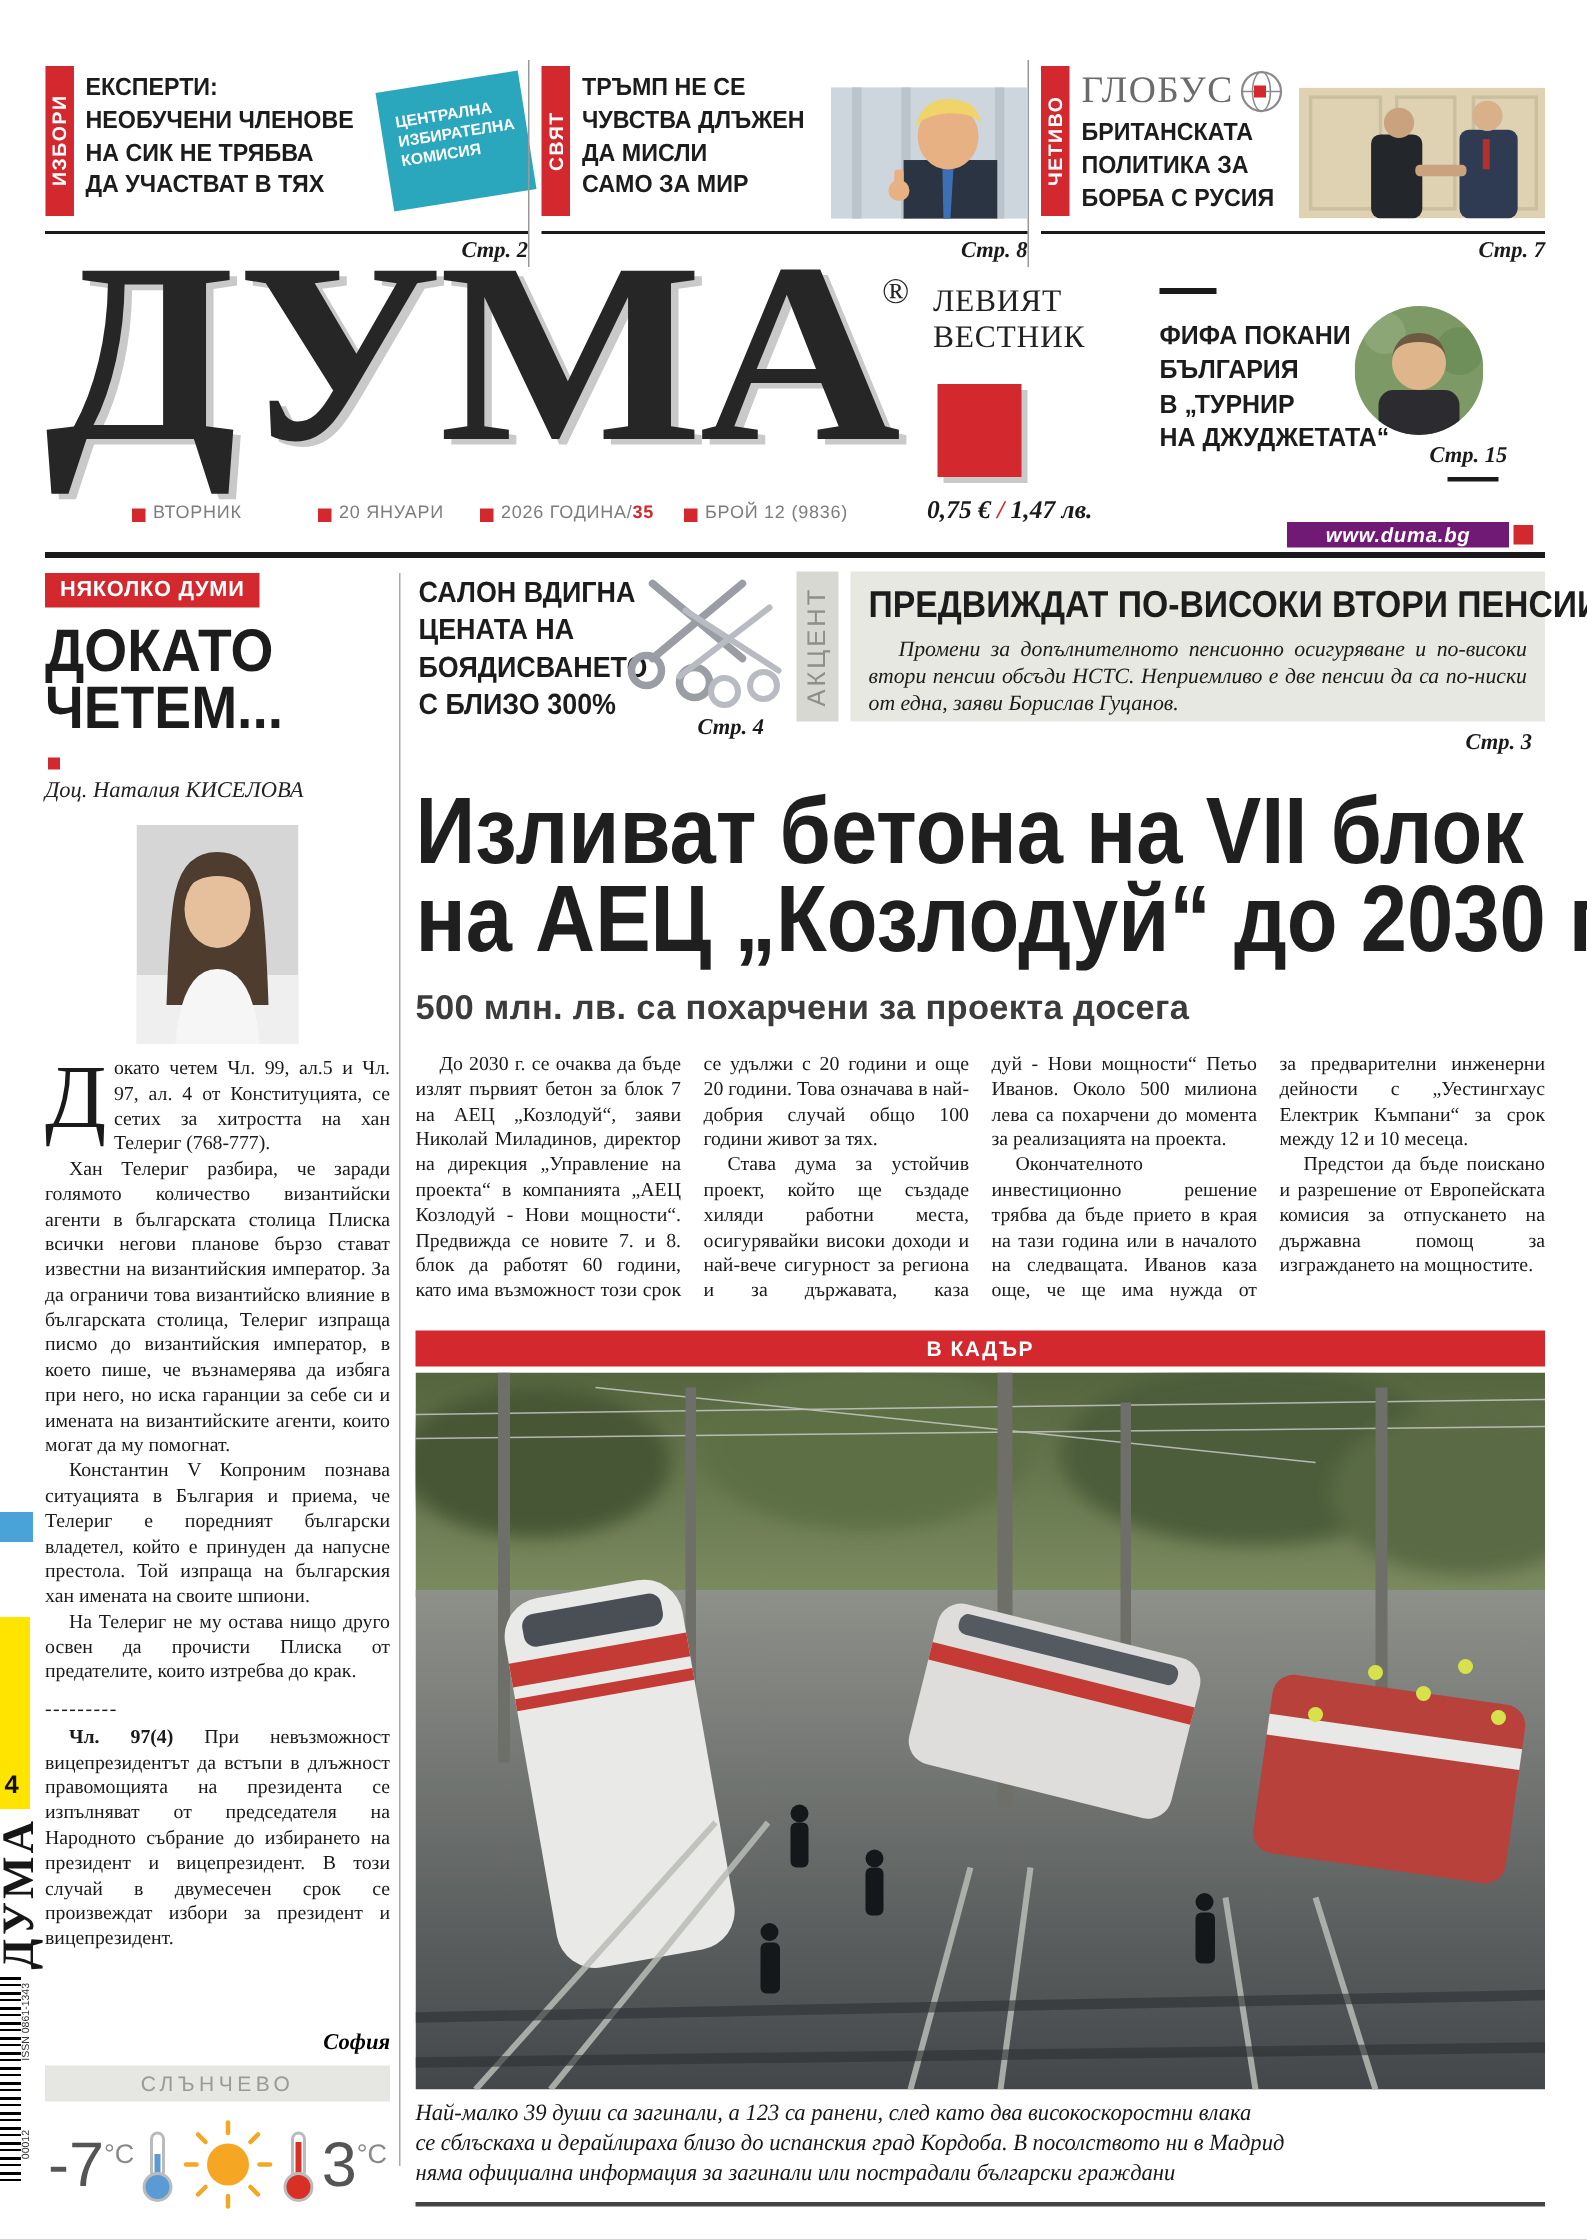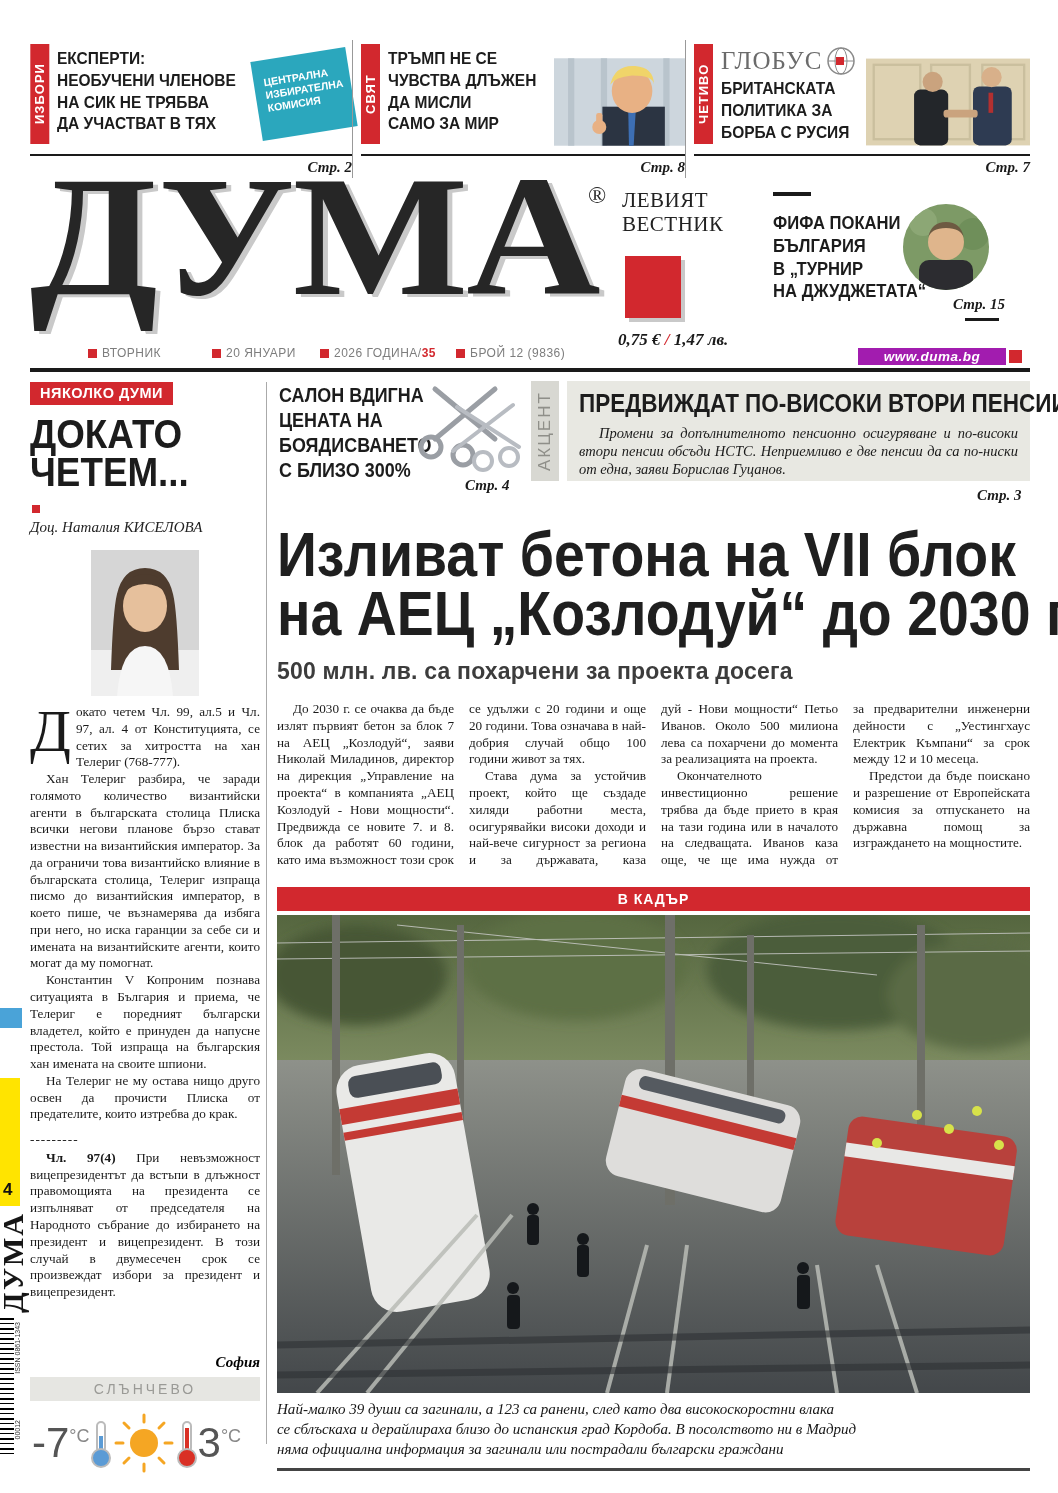--- a/index.html
+++ b/index.html
@@ -40,45 +40,45 @@
   
   .fifa { position:absolute; left:705px; top:0; width:295px; height:150px; }
   .fifa .dash-top { position:absolute; left:38px; top:14px; width:38px; height:4px; background:#1a1a1a; }
   .fifa-head { position:absolute; left:38px; top:34px; font-weight:bold; font-size:17.5px; line-height:1.3; color:#1c1c1c; transform:scaleX(.95); transform-origin:left; white-space:nowrap; }
   .fifa-photo { position:absolute; left:168px; top:26px; width:86px; height:86px; border-radius:50%; overflow:hidden; }
   .fifa-page { position:absolute; left:218px; top:118px; }
   .fifa .dash-bot { position:absolute; left:230px; top:140px; width:34px; height:3px; background:#1a1a1a; }
 
   
   .dateline { position:absolute; left:30px; top:334px; width:1000px; height:18px; font-size:12px; color:#7d7d7d; }
-  .dl-item { position:absolute; top:12px; display:flex; align-items:center; gap:5px; letter-spacing:.5px;padding-left:44px; }
+  .dl-item { position:absolute; top:0; display:flex; align-items:flex-end; gap:5px; letter-spacing:.5px;padding-left:44px; }
   .dl-sq { width:9px; height:9px; background:#d2282e; display:inline-block; }
   .dl-red { color:#d2282e; font-weight:bold; }
   .price { position:absolute; left:588px; top:-4px; font-family:"Liberation Serif", serif; font-style:italic; font-weight:bold; font-size:17px; color:#1a1a1a; }
   .price .sep { color:#d2282e; }
-  .site-box { position:absolute; left:828px; top:14px; width:148px; height:17px; background:#a21caf; color:#fff;
+  .site-box { position:absolute; left:828px; top:14px; width:148px; height:17px; background:#701a75; color:#fff;
               font-weight:bold; font-style:italic; font-size:13.5px; text-align:center; line-height:17px; letter-spacing:.5px; }
   .site-sq { position:absolute; left:979px; top:16px; width:13px; height:13px; background:#d2282e; }
   .black-rule { position:absolute; left:30px; top:368px; width:1000px; height:4px; background:#1a1a1a; }
 
   
   .leftcol { position:absolute; left:30px; top:382px; width:230px; }
   .ndumi { display:inline-block; background:#d2282e; color:#fff; font-weight:bold; font-size:14.5px; padding:3px 10px 4px; letter-spacing:.5px; }
   .op-title { margin-top:10px; font-weight:bold; font-size:40px; line-height:.95; color:#1c1c1c; transform:scaleX(.92); transform-origin:left; }
   .op-bullet { width:8px; height:8px; background:#d2282e; margin:14px 0 6px 2px; }
   .op-author { font-family:"Liberation Serif", serif; font-style:italic; font-size:15px; color:#222; }
   .op-photo { width:108px; height:146px; margin:14px auto 8px; display:block; }
   .op-body { font-family:"Liberation Serif", serif; font-size:13.2px; line-height:1.27; text-align:justify; color:#1a1a1a; height:642px; overflow:hidden; }
   .op-body p { text-indent:16px; }
   .op-body p.noindent { text-indent:0; }
   .dropcap { float:left; font-size:60px; line-height:.82; padding:3px 5px 0 0; font-family:"Liberation Serif", serif; }
   .op-sep { margin:8px 0 2px; letter-spacing:1px; }
   .city { text-align:right; font-family:"Liberation Serif", serif; font-style:italic; font-weight:bold; font-size:15px; margin-top:8px; }
   .cond-bar { margin-top:6px; background:#e6e6e2; color:#9a9a96; text-align:center; font-size:14px; letter-spacing:3px; padding:4px 0; }
-  .weather-row { display:flex; align-items:center; justify-content:flex-start; margin-top:10px; padding:0 2px; }
+  .weather-row { display:flex; align-items:center; justify-content:space-between; margin-top:10px; padding:0 2px; }
   .temp { font-size:42px; color:#555; font-family:"Liberation Sans", sans-serif; }
   .temp sup { font-size:18px; color:#888; }
 
   
   .rail-blue { position:absolute; left:0; top:1008px; width:22px; height:20px; background:#4aa3d8; }
   .rail-yellow { position:absolute; left:0; top:1078px; width:20px; height:128px; background:#ffe400; }
   .rail-pagenum { position:absolute; left:3px; top:1180px; font-weight:bold; font-size:17px; color:#111; }
   .rail-duma { position:absolute; left:-4px; top:1212px; writing-mode:vertical-rl; transform:rotate(180deg);
                font-family:"Liberation Serif", serif; font-weight:bold; font-size:30px; color:#161616; letter-spacing:2px; }
   .barcode { position:absolute; left:0; top:1318px; width:14px; height:140px;

